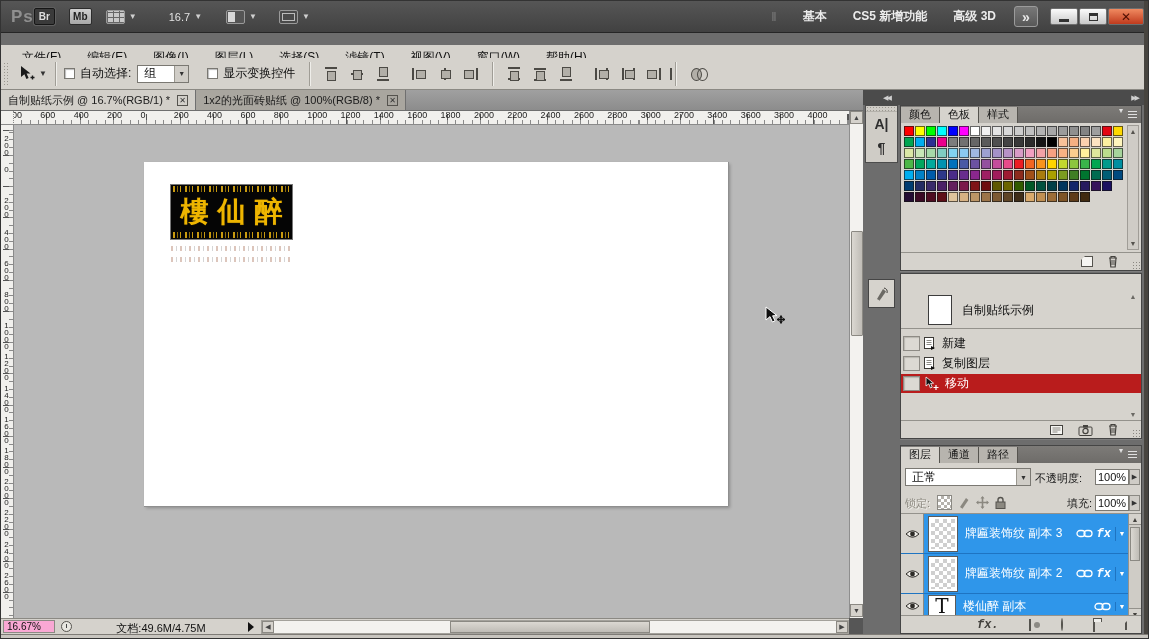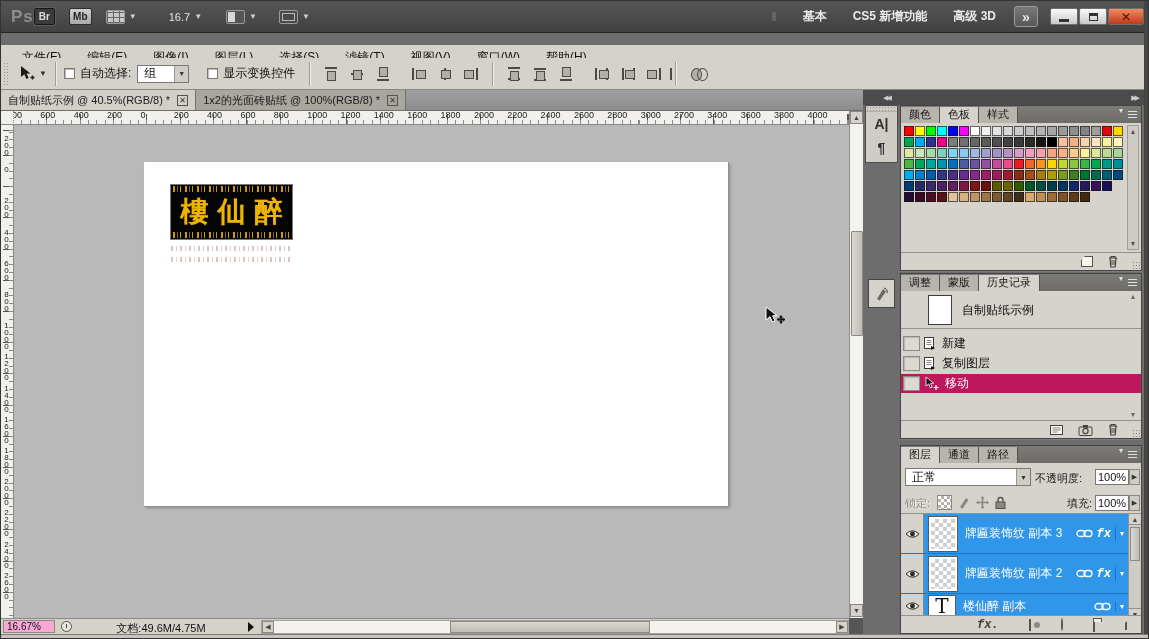--- a/index.html
+++ b/index.html
@@ -134,21 +134,21 @@
 .newpage::before{content:"";position:absolute;left:-1px;top:-1px;border-top:4px solid #d6d3cd;border-right:4px solid transparent}
 
 
 #hist-snap{position:absolute;left:0;top:18px;width:240px;height:37px;display:flex;align-items:center;border-bottom:1px solid #94928c}
 #hist-brush-float{position:absolute;left:-33px;top:5px;width:27px;height:29px;background:#d6d3cd;border:1px solid #454545;display:flex;align-items:center;justify-content:center}
 #hist-thumb{margin-left:27px;width:24px;height:30px;background:#fff;border:1px solid #3c3c3c}
 #hist-snap .hlabel{margin-left:10px;font-size:12px}
 .hrow{position:absolute;left:0;width:240px;height:19px;display:flex;align-items:center}
 .hrow .hchk{width:17px;height:15px;margin:0 3px 0 2px;background:#dcd9d3;border:1px solid #8e8b85;box-shadow:inset 1px 1px 1px #b9b6b0}
 .hrow .hlabel{margin-left:6px;font-size:12px}
-.hrow.selected{background:#be185d;color:#fff}
+.hrow.selected{background:#b91c1c;color:#fff}
 .hrow.selected .hchk{background:#dcd9d3}
 .hsc{position:absolute;right:2px;top:19px;bottom:20px;width:12px}
 .hsc .up{position:absolute;top:0;width:100%;text-align:center;font-size:7px;color:#6b6964}
 .hsc .dn{position:absolute;bottom:0;width:100%;text-align:center;font-size:7px;color:#6b6964}
 
 
 #blendrow{position:absolute;left:0;top:20px;width:240px;height:24px}
 #blendsel{position:absolute;left:4px;top:2px;width:126px;height:18px}
 .plabel{font-size:11px;color:#1a1a1a}
 #opalabel{position:absolute;left:134px;top:5px}
@@ -264,21 +264,21 @@
     <span style="width:10px"></span>
     <span class="ai dist ah l"></span>
     <span class="ai dist ah c"></span>
     <span class="ai dist ah r"></span>
     <span class="osep"></span>
     <span class="autoalign"></span>
   </div>
 
   <div id="tabbar">
     <span class="doctab active">
-      <span>自制贴纸示例 @ 40.5%(RGB/8) *</span>
+      <span>自制贴纸示例 @ 16.7%(RGB/1) *</span>
       <span class="tabclose">✕</span>
     </span>
     <span class="doctab inactive">
       <span>1x2的光面砖贴纸 @ 100%(RGB/8) *</span>
       <span class="tabclose">✕</span>
     </span>
   </div>
 
   <div id="corner"></div>
   <div id="hruler">
@@ -542,26 +542,20 @@
         <span class="micon newpage"></span>
         <svg class="micon" width="12" height="13">
             <path d="M2 3 h8 M4 3 v-1.5 h4 v1.5 M3 3 l0.8 9 h4.4 l0.8-9" fill="none" stroke="#44423e" stroke-width="1.2"></path>
             <path d="M5 5 v5 M7 5 v5" stroke="#44423e" stroke-width="1"></path>
           </svg>
       </div>
       <span class="grip-c"></span>
     </div>
 
     <div class="panel" style="top:183px;height:166px">
-      <div class="ptabs">
-        <span class="ptab">调整</span>
-        <span class="ptab">蒙版</span>
-        <span class="ptab active">历史记录</span>
-        <span class="pmenu"></span>
-      </div>
       <div id="hist-brush-float">
         <svg width="16" height="16">
             <path d="M3 13 L9 3 l3 2.4 L6 14 z" fill="#6b6964"></path>
             <path d="M3 13 l2.6 1.6 L6 14 z" fill="#3c3a36"></path>
             <path d="M10 2 q4 1 3 5" fill="none" stroke="#3c3a36" stroke-width="1"></path>
           </svg>
       </div>
       <div id="hist-snap">
         <span id="hist-thumb"></span>
         <span class="hlabel">自制贴纸示例</span>

